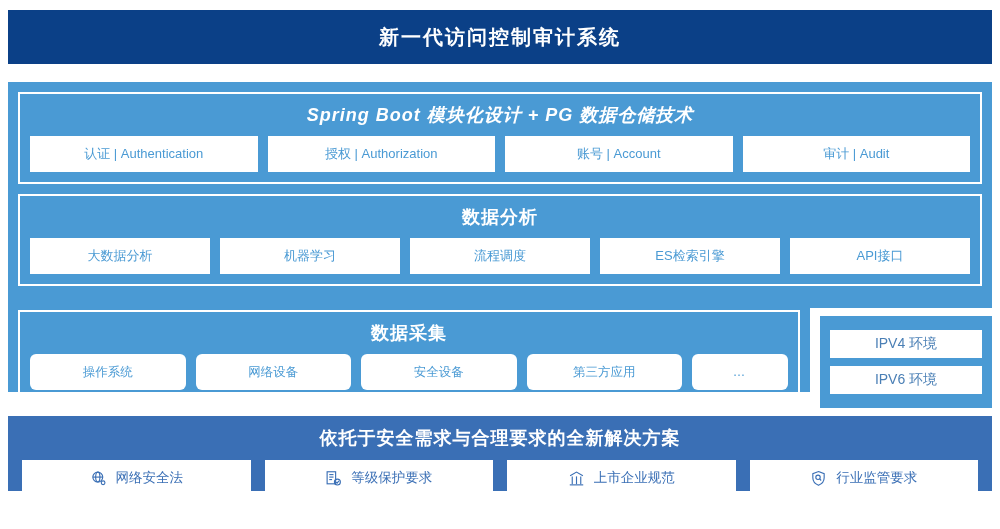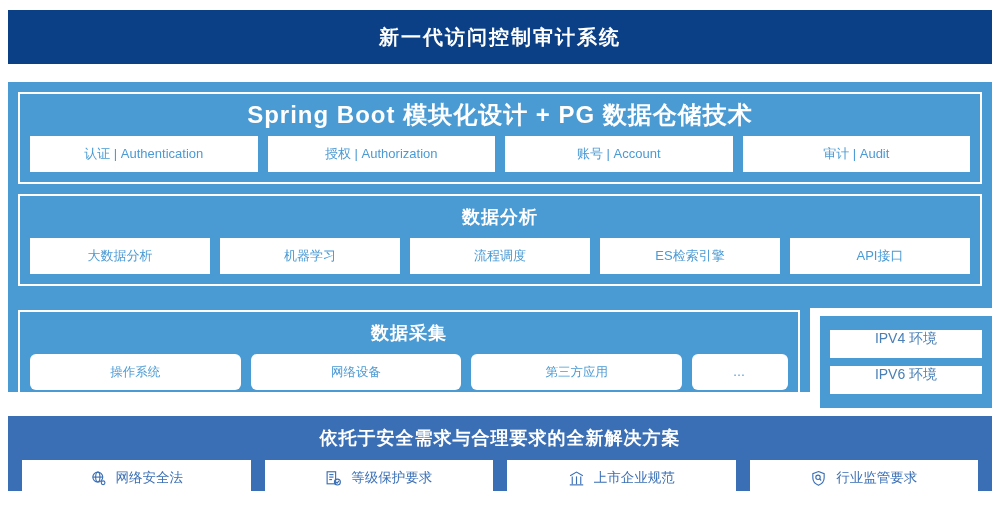--- a/index.html
+++ b/index.html
@@ -94,21 +94,22 @@
   .block-title {
     color: #ffffff;
     font-size: 18px;
     font-weight: bold;
     text-align: center;
     line-height: 26px;
     margin-bottom: 8px;
     letter-spacing: 1px;
   }
   .block-title.italic {
-    font-size: 24px;
+    font-style: italic;
+    font-size: 18px;
   }
 
   .row {
     display: flex;
     gap: 10px;
   }
 
   .chip {
     flex: 1 1 0;
     background: #ffffff;
@@ -130,21 +131,21 @@
     flex: 0 0 96px;
     letter-spacing: 2px;
   }
 
   .ipv-chip {
     background: #ffffff;
     color: #4a7fb5;
     font-size: 14px;
     height: 28px;
     display: flex;
-    align-items: flex-start;
+    align-items: center;
     justify-content: center;
     box-sizing: border-box;
   }
 
   
   .solution-title {
     color: #ffffff;
     font-size: 18px;
     font-weight: bold;
     text-align: center;
@@ -234,20 +235,23 @@
 
   <div class="panel panel-collect">
     <div class="block">
       <div class="block-title">数据采集</div>
       <div class="row">
         <div class="chip small">
           <span>操作系统</span>
         </div>
         <div class="chip small">
           <span>网络设备</span>
+        </div>
+        <div class="chip small">
+          <span>安全设备</span>
         </div>
         <div class="chip small">
           <span>第三方应用</span>
         </div>
         <div class="chip small ellipsis">
           <span>…</span>
         </div>
       </div>
     </div>
   </div>

